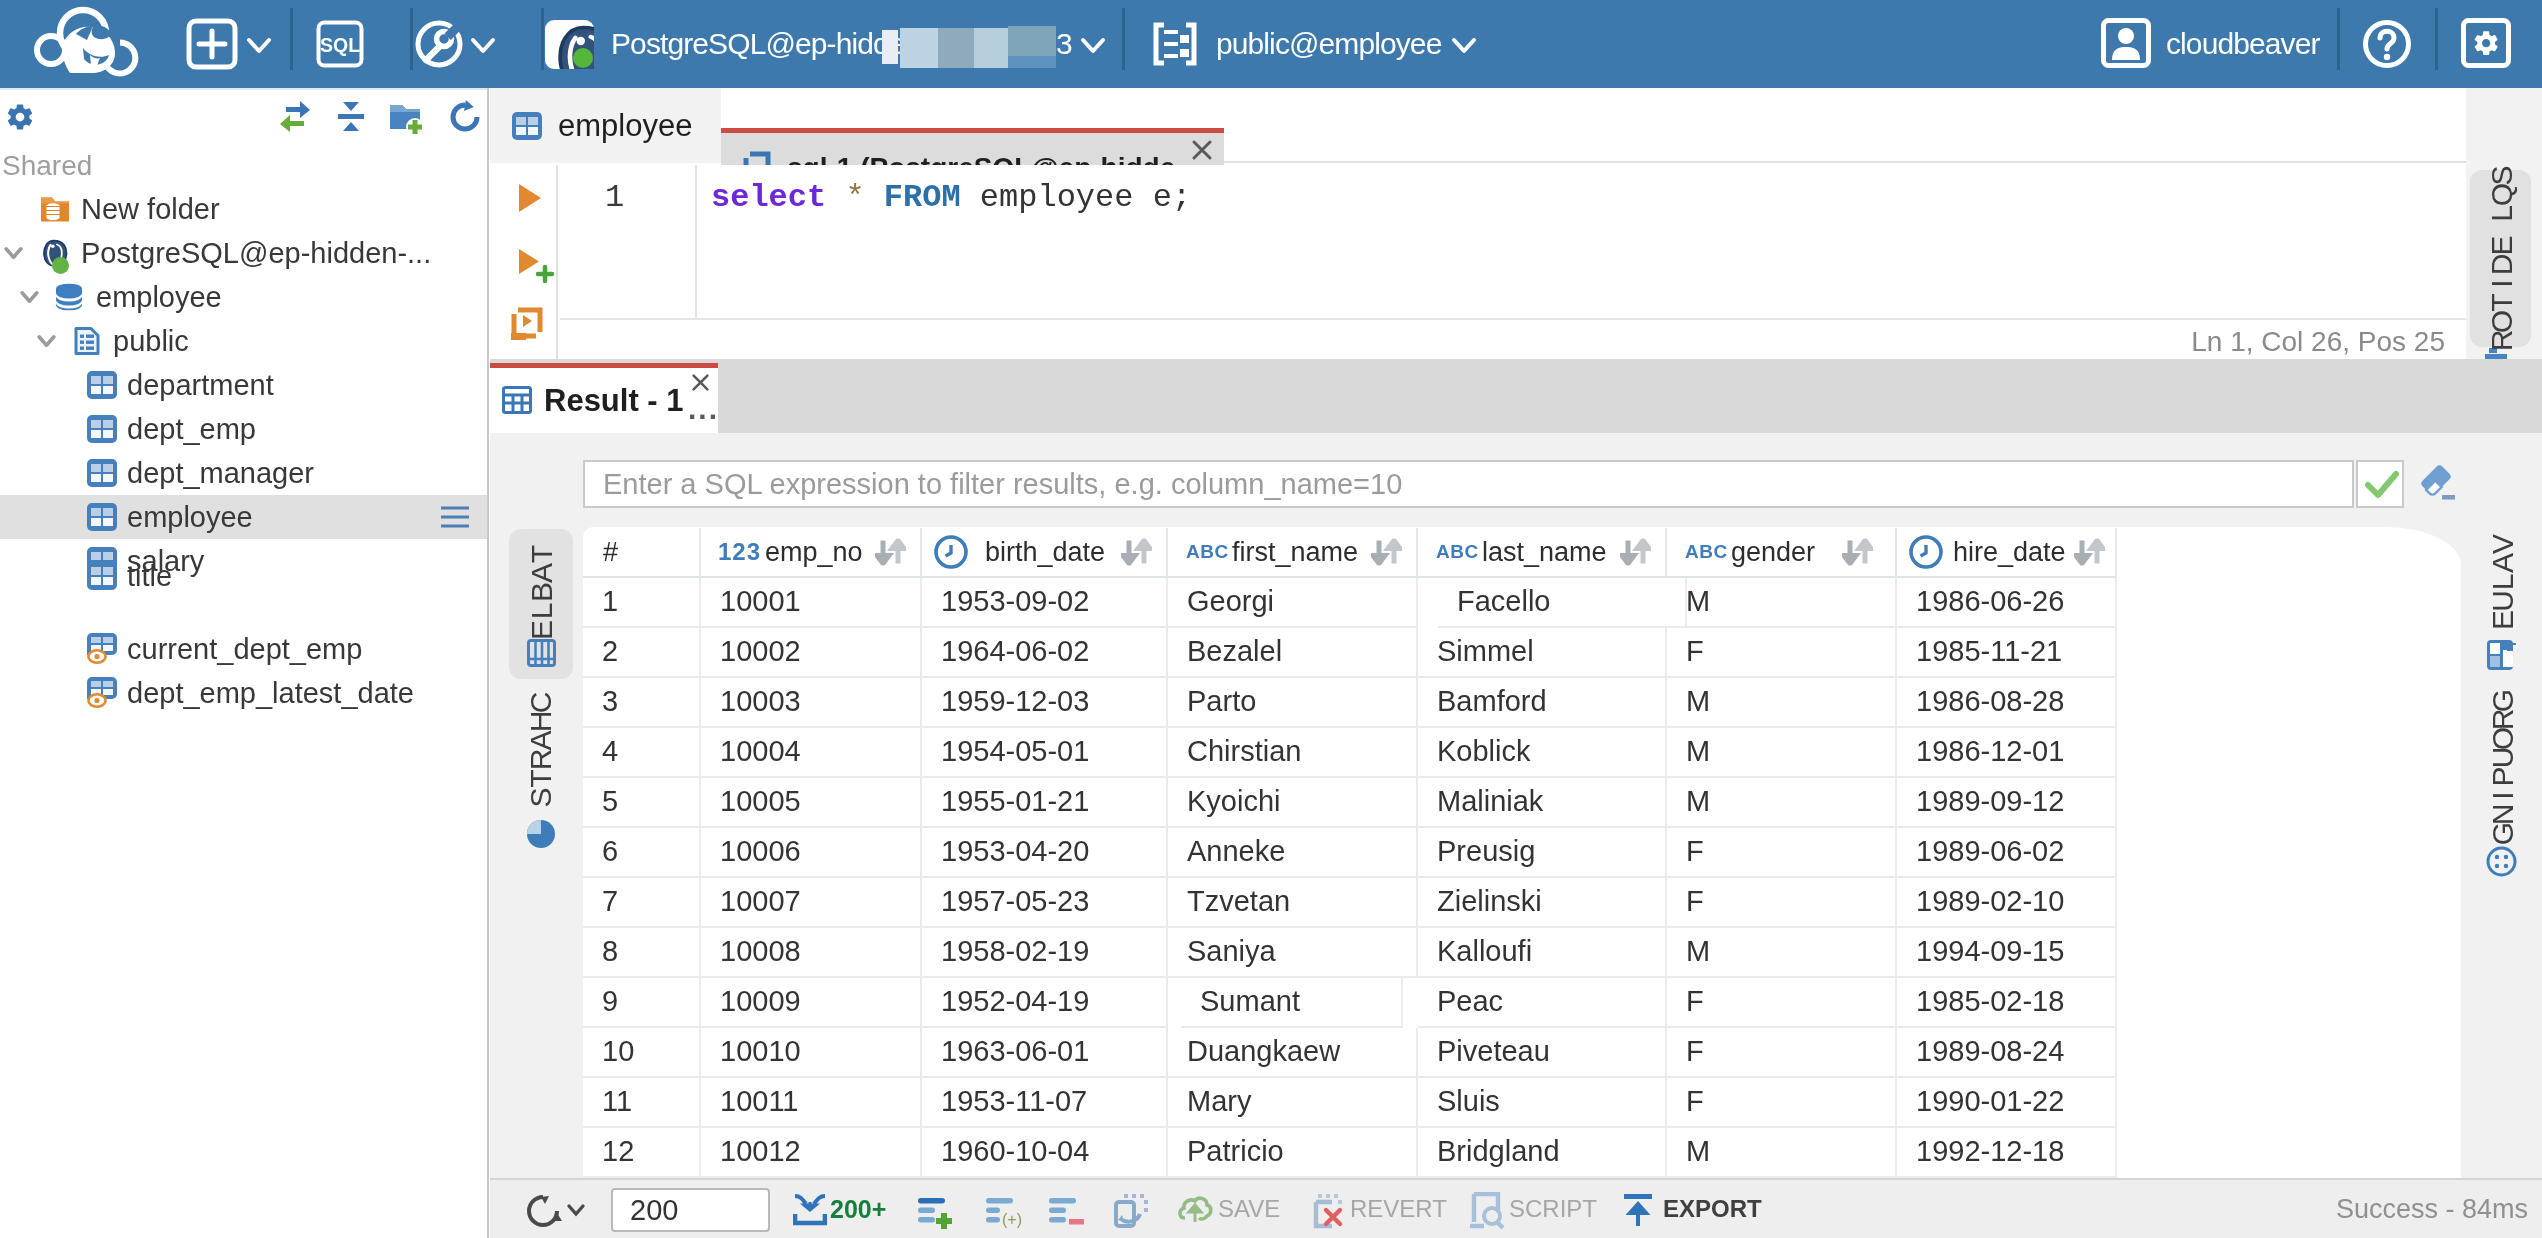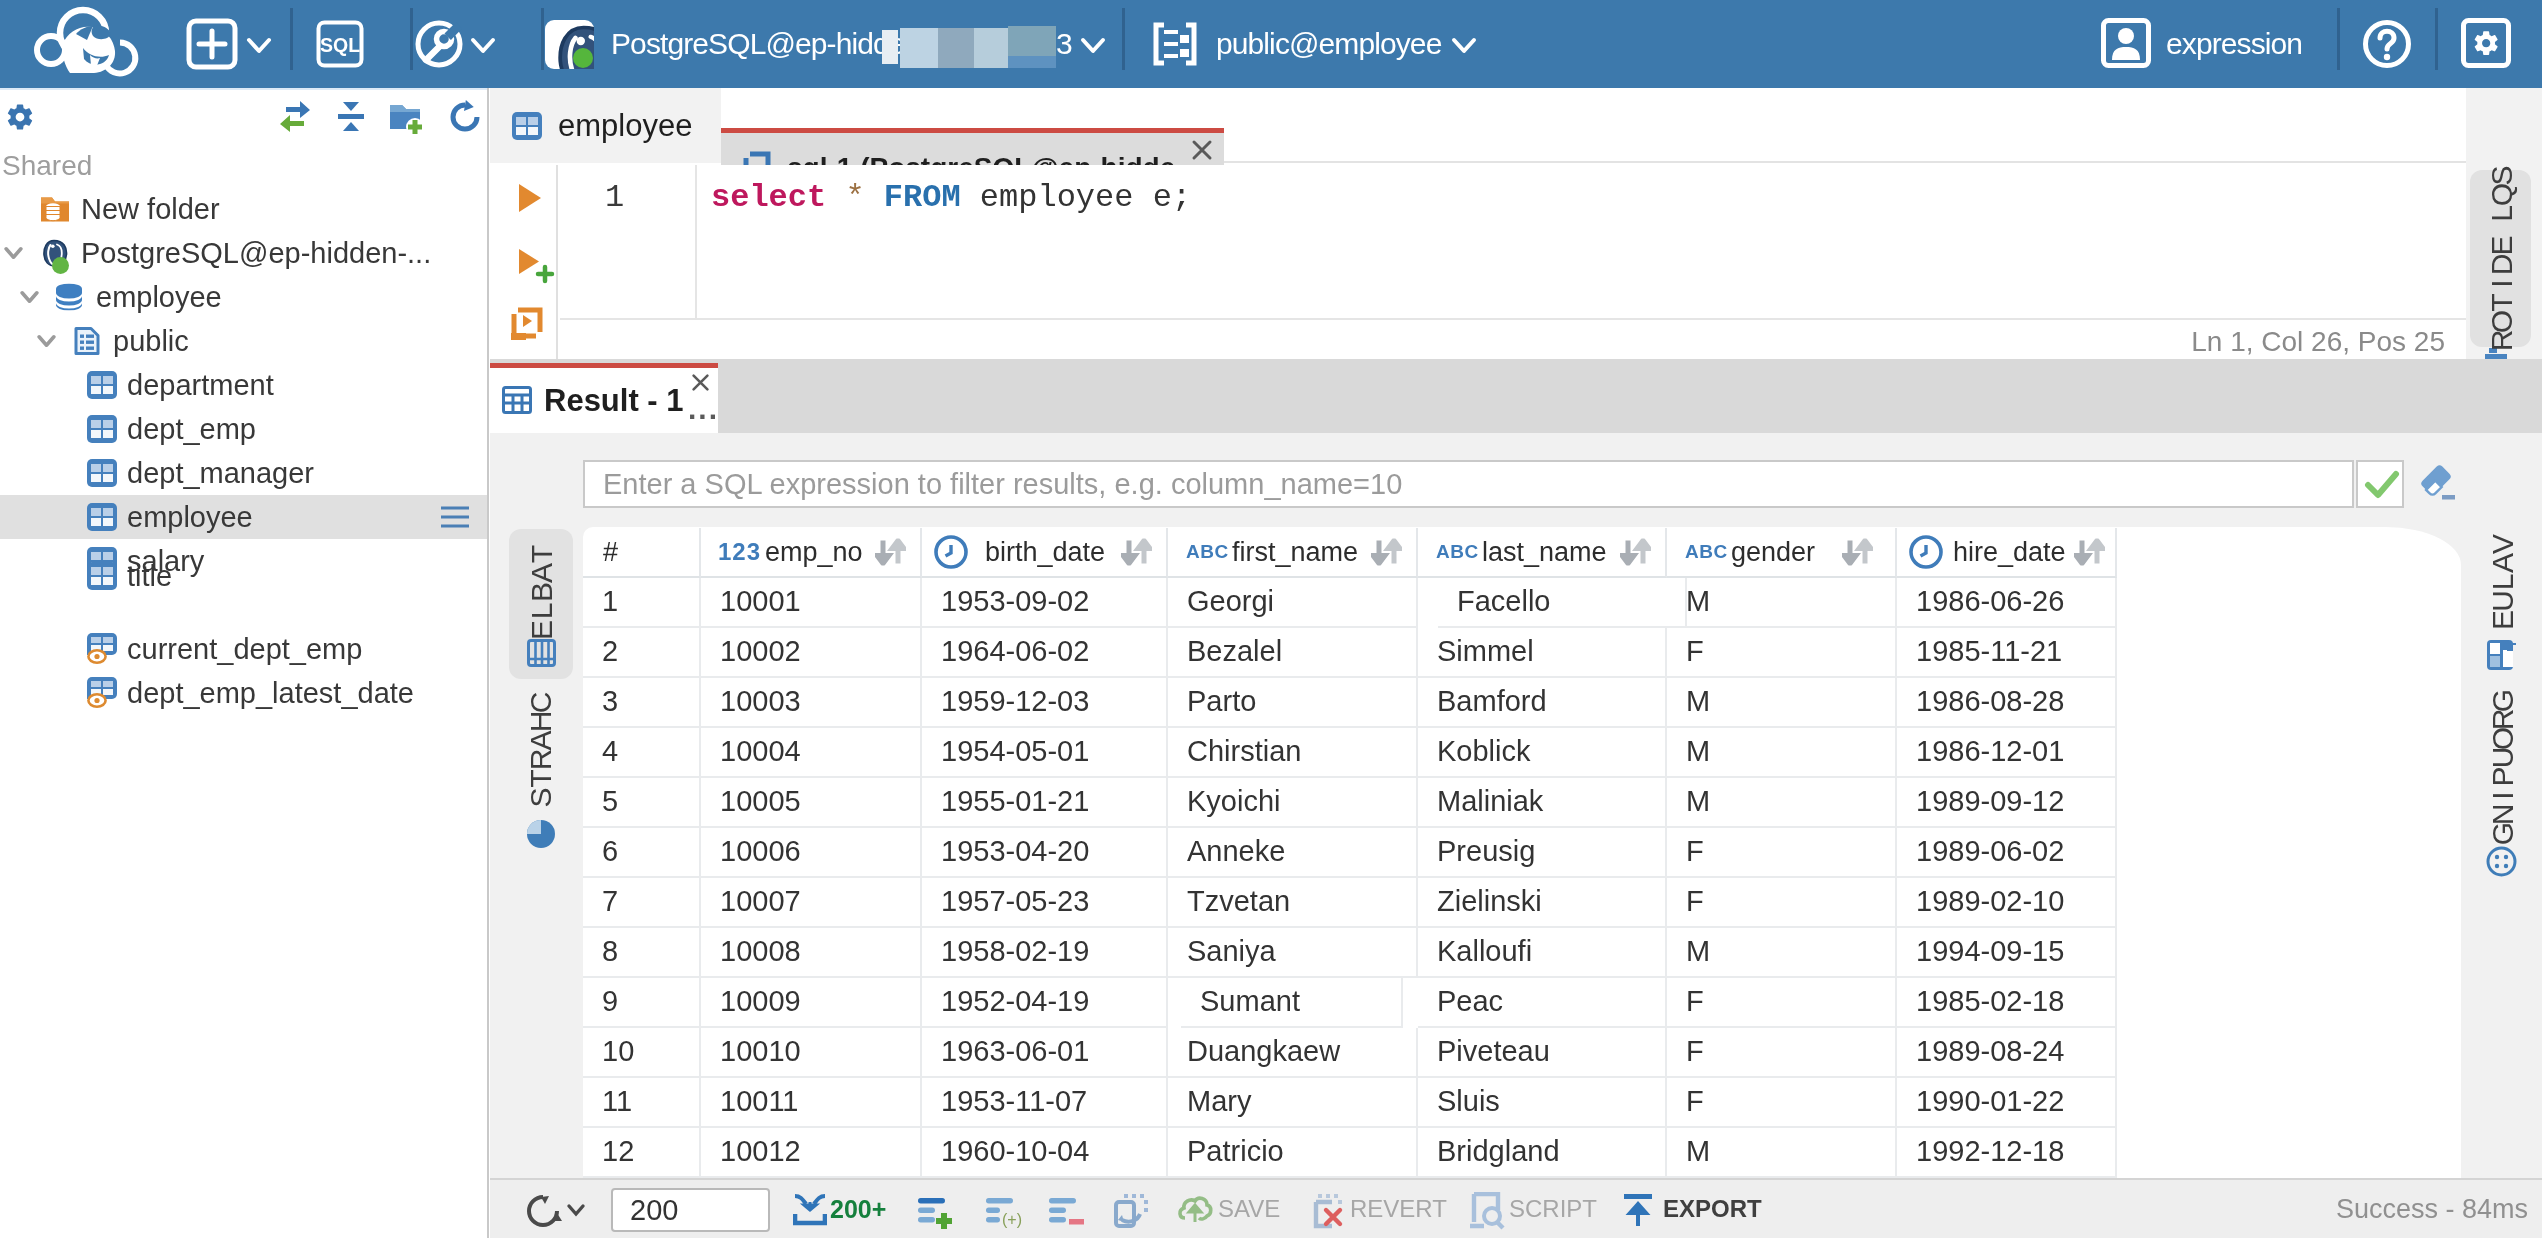--- a/index.html
+++ b/index.html
@@ -311,21 +311,21 @@
     <div class="tb-txt" style="left:1216px">public@employee</div>
     <svg class="chev" style="left:1447px;top:28px" viewBox="0 0 34 34">
         <path d="M7 12 L17 23 L27 12" fill="none" stroke="#ffffff" stroke-width="4" stroke-linecap="round" stroke-linejoin="round"></path>
       </svg>
 
     <svg class="abs" style="left:2101px;top:16px" width="50" height="54" viewBox="0 0 50 54">
       <rect x="2.5" y="4.5" width="45" height="45" rx="5" fill="none" stroke="#ffffff" stroke-width="5"></rect>
       <circle cx="25" cy="20" r="8" fill="#ffffff"></circle>
       <path d="M11 44 C11 33 17 31 25 31 C33 31 39 33 39 44 Z" fill="#ffffff"></path>
     </svg>
-    <div class="tb-txt" style="left:2166px">expression</div>
+    <div class="tb-txt" style="left:2166px">cloudbeaver</div>
     <div class="sep" style="left:2337px"></div>
     <svg class="abs" style="left:2362px;top:19px" width="50" height="50" viewBox="0 0 50 50">
       <circle cx="25" cy="25" r="21.5" fill="none" stroke="#ffffff" stroke-width="5"></circle>
       <path d="M18 19 C18 10 32 10 32 19 C32 25 25 24 25 30" fill="none" stroke="#ffffff" stroke-width="5" stroke-linecap="round"></path>
       <circle cx="25" cy="38" r="3.2" fill="#ffffff"></circle>
     </svg>
     <div class="sep" style="left:2435px"></div>
     <svg class="abs" style="left:2461px;top:16px" width="50" height="54" viewBox="0 0 50 54">
       <rect x="2.5" y="4.5" width="45" height="45" rx="5" fill="none" stroke="#ffffff" stroke-width="5"></rect>
       <g transform="translate(11,13) scale(1.18)">
@@ -366,21 +366,21 @@
         <path d="M8 3 H30 V25" fill="none" stroke="#e2892f" stroke-width="5"></path>
         <path d="M26 29 H4 V7" fill="none" stroke="#e2892f" stroke-width="5"></path>
         <rect x="1" y="26" width="15" height="7" fill="#e2892f"></rect>
         <path d="M13 8 L22 14 L13 20 Z" fill="#e2892f"></path>
       </svg>
     </div>
     <div id="linenums">
         <div style="position:absolute;left:45px;top:14px;font-family:'Liberation Mono',monospace;font-size:32px;color:#3a3a3a">1</div>
       </div>
     <div id="code">
-        <div style="position:absolute;left:12px;top:14px;white-space:pre"><span style="color:#be185d;font-weight:bold">select</span><span style="color:#333333"> </span><span style="color:#9c7143">*</span><span style="color:#333333"> </span><span style="color:#2970ad;font-weight:bold">FROM</span><span style="color:#333333"> employee e;</span></div>
+        <div style="position:absolute;left:12px;top:14px;white-space:pre"><span style="color:#6d28d9;font-weight:bold">select</span><span style="color:#333333"> </span><span style="color:#9c7143">*</span><span style="color:#333333"> </span><span style="color:#2970ad;font-weight:bold">FROM</span><span style="color:#333333"> employee e;</span></div>
       </div>
     <div id="statusline">
         <div style="position:absolute;right:21px;top:6px">Ln 1, Col 26, Pos 25</div>
       </div>
   </div>
   <div id="sqled-strip">
     <div id="sqled-tab"></div>
     <svg class="abs" style="left:19px;top:260px" width="30" height="11" viewBox="0 0 30 11">
         <rect x="0" y="6" width="22" height="5" fill="#4a84c0"></rect>
         <rect x="4" y="0" width="8" height="5" fill="#4a84c0"></rect>

